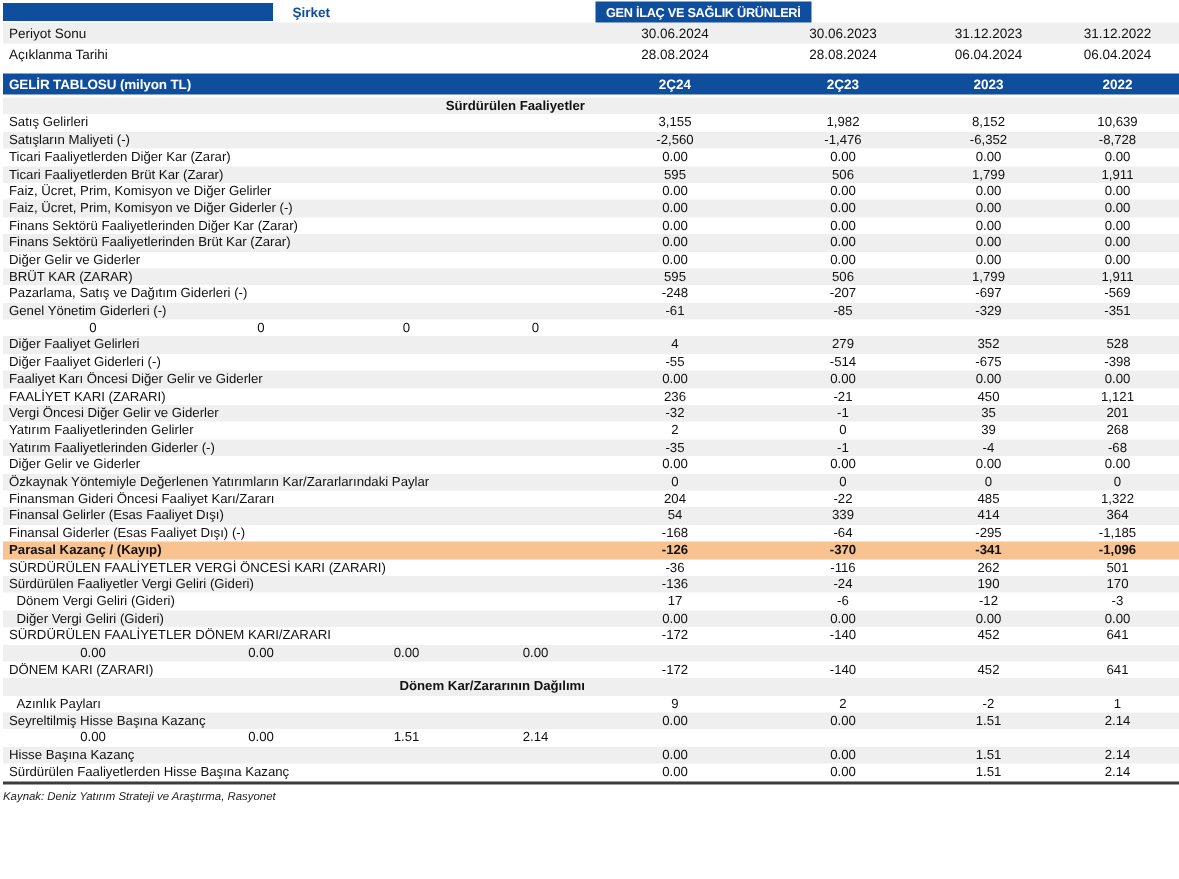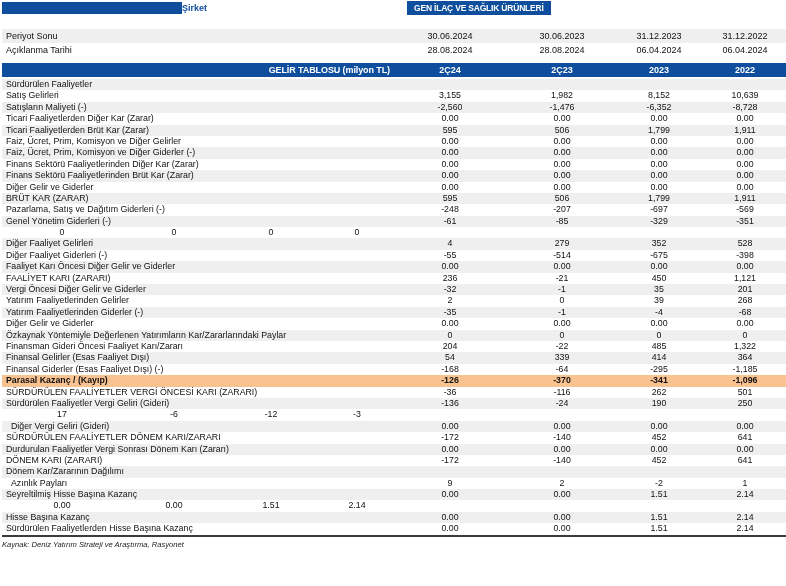--- a/index.html
+++ b/index.html
@@ -6,51 +6,51 @@
   body{
     width:786px;height:586px;overflow:hidden;background:#ffffff;
     font-family:"Liberation Sans",sans-serif;color:#111;
     -webkit-font-smoothing:antialiased;
   }
   .page{position:relative;width:786px;height:586px;}
 
   
   .company-row{position:relative;height:14px;margin-top:1px;}
   .company-bar{position:absolute;left:2px;top:1px;width:180px;height:12px;background:var(--blue);}
-  .company-label{position:absolute;left:182px;top:0;height:14px;line-height:14px;
+  .company-label{position:absolute;left:195px;top:0;height:14px;line-height:14px;
     font-size:9px;font-weight:bold;color:var(--blue);}
-  .company-box{position:absolute;left:407px;top:0;height:14px;line-height:14px;
+  .company-box{position:absolute;left:397px;top:0;height:14px;line-height:14px;
     background:var(--blue);color:#fff;font-weight:bold;font-size:8.5px;
     letter-spacing:-0.2px;padding:0 7px;white-space:nowrap;}
 
   
   .grid{display:flex;align-items:center;}
   .grid .lbl{flex:1;padding-left:4px;white-space:nowrap;overflow:hidden;}
   .grid .v{text-align:center;white-space:nowrap;}
   .grid .v.c1{width:120px;}
   .grid .v.c2{width:104px;}
   .grid .v.c3{width:90px;}
   .grid .v.c4{width:82px;text-align:center;}
 
   
-  .info{margin-top:14px;width:784px;margin-left:2px;}
+  .info{width:784px;margin-left:2px;}
   .info .grid{height:14px;font-size:9px;}
   .info .grid:nth-child(1){background:var(--stripe);}
 
   
   .thead{width:784px;margin-left:2px;margin-top:6px;height:14px;background:var(--blue);
     color:#fff;font-weight:bold;font-size:9px;}
-  .thead .lbl{letter-spacing:-0.1px;text-align:right;}
+  .thead .lbl{letter-spacing:-0.1px;}
 
   
   .tbody{width:784px;margin-left:2px;margin-top:2px;}
   .tbody .grid{height:11.4px;font-size:8.8px;line-height:11.4px;}
   .tbody .grid:nth-child(odd){background:var(--stripe);}
   .tbody .grid.bold{font-weight:normal;}
-  .tbody .grid.section{font-weight:normal;}
+  .tbody .grid.section{font-weight:bold;text-align:right;}
   .tbody .grid.highlight{background:var(--orange) !important;font-weight:bold;}
   .tbody .grid.indent .lbl{padding-left:9px;}
 
   .bottom-rule{width:784px;margin-left:2px;height:2px;background:#3c3c3c;}
   .source{margin:3px 0 0 2px;font-size:7.6px;font-style:italic;color:#222;}
 </style>
 </head>
 <body>
 
 <div class="page">
@@ -280,44 +280,44 @@
         <span class="v c1">-36</span>
         <span class="v c2">-116</span>
         <span class="v c3">262</span>
         <span class="v c4">501</span>
       </div>
       <div class="grid bold">
         <span class="lbl">Sürdürülen Faaliyetler Vergi Geliri (Gideri)</span>
         <span class="v c1">-136</span>
         <span class="v c2">-24</span>
         <span class="v c3">190</span>
-        <span class="v c4">250</span>
+        <span class="v c4">170</span>
       </div>
       <div class="grid indent">
+        <span class="lbl">Dönem Vergi Geliri (Gideri)</span>
         <span class="v c1">17</span>
         <span class="v c2">-6</span>
         <span class="v c3">-12</span>
         <span class="v c4">-3</span>
       </div>
       <div class="grid indent">
         <span class="lbl">Diğer Vergi Geliri (Gideri)</span>
         <span class="v c1">0.00</span>
         <span class="v c2">0.00</span>
         <span class="v c3">0.00</span>
         <span class="v c4">0.00</span>
       </div>
       <div class="grid bold">
         <span class="lbl">SÜRDÜRÜLEN FAALİYETLER DÖNEM KARI/ZARARI</span>
         <span class="v c1">-172</span>
         <span class="v c2">-140</span>
         <span class="v c3">452</span>
         <span class="v c4">641</span>
       </div>
       <div class="grid">
-        <span class="lbl">Durdurulan Faaliyetler Vergi Sonrası Dönem Karı (Zararı)</span>
         <span class="v c1">0.00</span>
         <span class="v c2">0.00</span>
         <span class="v c3">0.00</span>
         <span class="v c4">0.00</span>
       </div>
       <div class="grid bold">
         <span class="lbl">DÖNEM KARI (ZARARI)</span>
         <span class="v c1">-172</span>
         <span class="v c2">-140</span>
         <span class="v c3">452</span>

